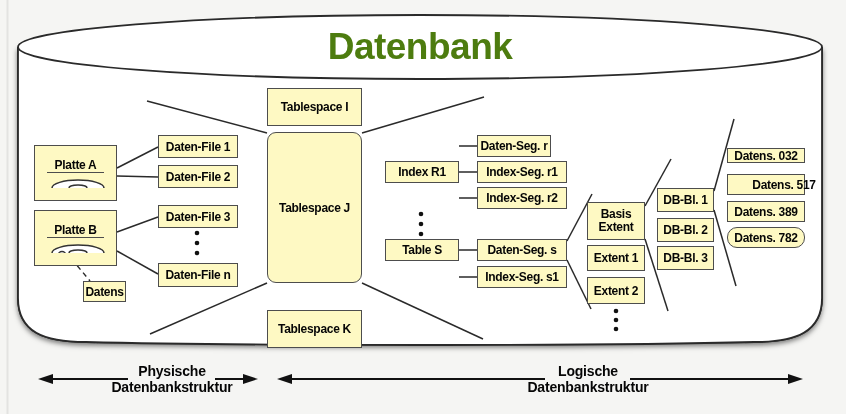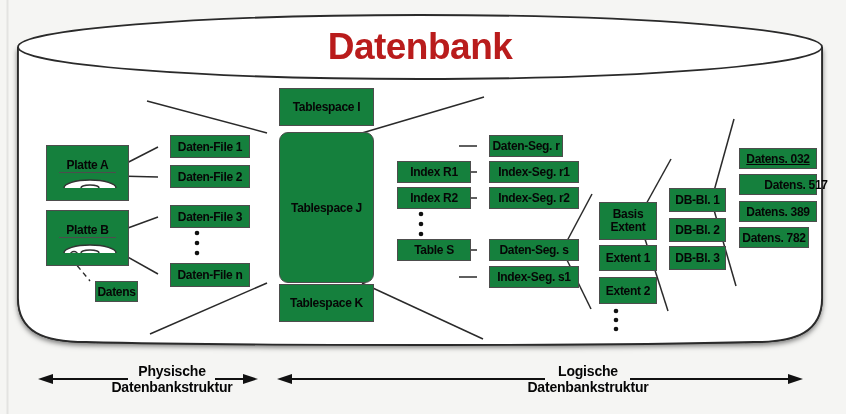--- a/index.html
+++ b/index.html
@@ -1,28 +1,28 @@
 <!DOCTYPE html>
 <html><head>
 <meta charset="utf-8">
 <style>
   html,body{margin:0;padding:0;}
   body{background:#f5f5f3;font-family:"Liberation Sans",sans-serif;}
   .stage{position:relative;width:846px;height:414px;background:#f5f5f3;overflow:hidden;}
   .layer{position:absolute;left:0;top:0;z-index:1;}
-  .box{position:absolute;z-index:2;box-sizing:border-box;border:1.5px solid #4d4d4d;background:#15803d;
+  .box{position:absolute;z-index:2;box-sizing:border-box;border:1.5px solid #4d4d4d;background:#fef9c3;
        display:flex;align-items:center;justify-content:center;text-align:center;
-       font-weight:bold;font-size:12px;letter-spacing:-0.3px;color:#060606;white-space:nowrap;margin-left:12px;}
+       font-weight:bold;font-size:12px;letter-spacing:-0.3px;color:#060606;white-space:nowrap;}
   .box.wrap{white-space:normal;line-height:1.12;}
   .diskbox{flex-direction:column;justify-content:flex-start;padding:12px;}
   .diskhead{width:100%;height:15px;box-sizing:border-box;border-bottom:1.4px solid #4d4d4d;
             display:flex;align-items:center;justify-content:center;font-size:12px;}
   .diskart{display:block;margin:2px auto 0 auto;}
   .title{position:absolute;left:18px;top:26px;width:804px;z-index:2;text-align:center;
-         font-size:37px;font-weight:bold;letter-spacing:-0.5px;color:#b91c1c;}
+         font-size:37px;font-weight:bold;letter-spacing:-0.5px;color:#4d7c0f;}
   .legend{position:absolute;z-index:2;width:160px;text-align:center;font-size:14px;font-weight:bold;
           line-height:16px;color:#060606;letter-spacing:-0.2px;}
 </style>
 </head>
 <body>
 
 <div class="stage">
 
   <svg class="layer" width="846" height="414" viewBox="0 0 846 414">
     <defs>
@@ -135,44 +135,43 @@
 
   <div class="box" style="left:83px;top:281px;width:43px;height:21px;">Datens</div>
 
   <div class="box" style="left:158px;top:135px;width:80px;height:23px;">Daten-File 1</div>
   <div class="box" style="left:158px;top:165px;width:80px;height:23px;">Daten-File 2</div>
   <div class="box" style="left:158px;top:205px;width:80px;height:23px;">Daten-File 3</div>
   <div class="box" style="left:158px;top:263px;width:80px;height:24px;">Daten-File n</div>
 
   <div class="box" style="left:267px;top:88px;width:95px;height:38px;">Tablespace I</div>
   <div class="box" style="left:267px;top:132px;width:95px;height:151px;border-radius:9px;">Tablespace J</div>
-  <div class="box" style="left:267px;top:284px;width:95px;height:38px;">Tablespace K</div>
+  <div class="box" style="left:267px;top:310px;width:95px;height:38px;">Tablespace K</div>
 
   <div class="box" style="left:385px;top:161px;width:74px;height:22px;">Index R1</div>
-  <div class="box" style="left:385px;top:187px;width:74px;height:22px;">Index R2</div>
   <div class="box" style="left:385px;top:239px;width:74px;height:22px;">Table S</div>
 
   <div class="box" style="left:477px;top:135px;width:74px;height:22px;">Daten-Seg. r</div>
   <div class="box" style="left:477px;top:161px;width:90px;height:22px;">Index-Seg. r1</div>
   <div class="box" style="left:477px;top:187px;width:90px;height:22px;">Index-Seg. r2</div>
   <div class="box" style="left:477px;top:239px;width:90px;height:22px;">Daten-Seg. s</div>
   <div class="box" style="left:477px;top:266px;width:90px;height:22px;">Index-Seg. s1</div>
 
   <div class="box wrap" style="left:587px;top:202px;width:58px;height:38px;">Basis Extent</div>
   <div class="box" style="left:587px;top:245px;width:58px;height:26px;">Extent 1</div>
   <div class="box" style="left:587px;top:277px;width:58px;height:27px;">Extent 2</div>
 
   <div class="box" style="left:657px;top:188px;width:57px;height:24px;">DB-Bl. 1</div>
   <div class="box" style="left:657px;top:218px;width:57px;height:24px;">DB-Bl. 2</div>
   <div class="box" style="left:657px;top:246px;width:57px;height:24px;">DB-Bl. 3</div>
 
-  <div class="box" style="left:727px;top:148px;width:78px;height:21px;text-decoration:underline;">Datens. 032</div>
+  <div class="box" style="left:727px;top:148px;width:78px;height:15px;">Datens. 032</div>
   <div class="box" style="left:727px;top:174px;width:78px;height:21px;padding-left:36px;">Datens. 517</div>
   <div class="box" style="left:727px;top:201px;width:78px;height:21px;">Datens. 389</div>
-  <div class="box" style="left:727px;top:227px;width:70px;height:21px;">Datens. 782</div>
+  <div class="box" style="left:727px;top:227px;width:78px;height:21px;border-radius:10px;">Datens. 782</div>
 
   <div class="legend" style="left:92px;top:363px;">
     <div>Physische</div>
     <div>Datenbankstruktur</div>
   </div>
   <div class="legend" style="left:508px;top:363px;">
     <div>Logische</div>
     <div>Datenbankstruktur</div>
   </div>
 

